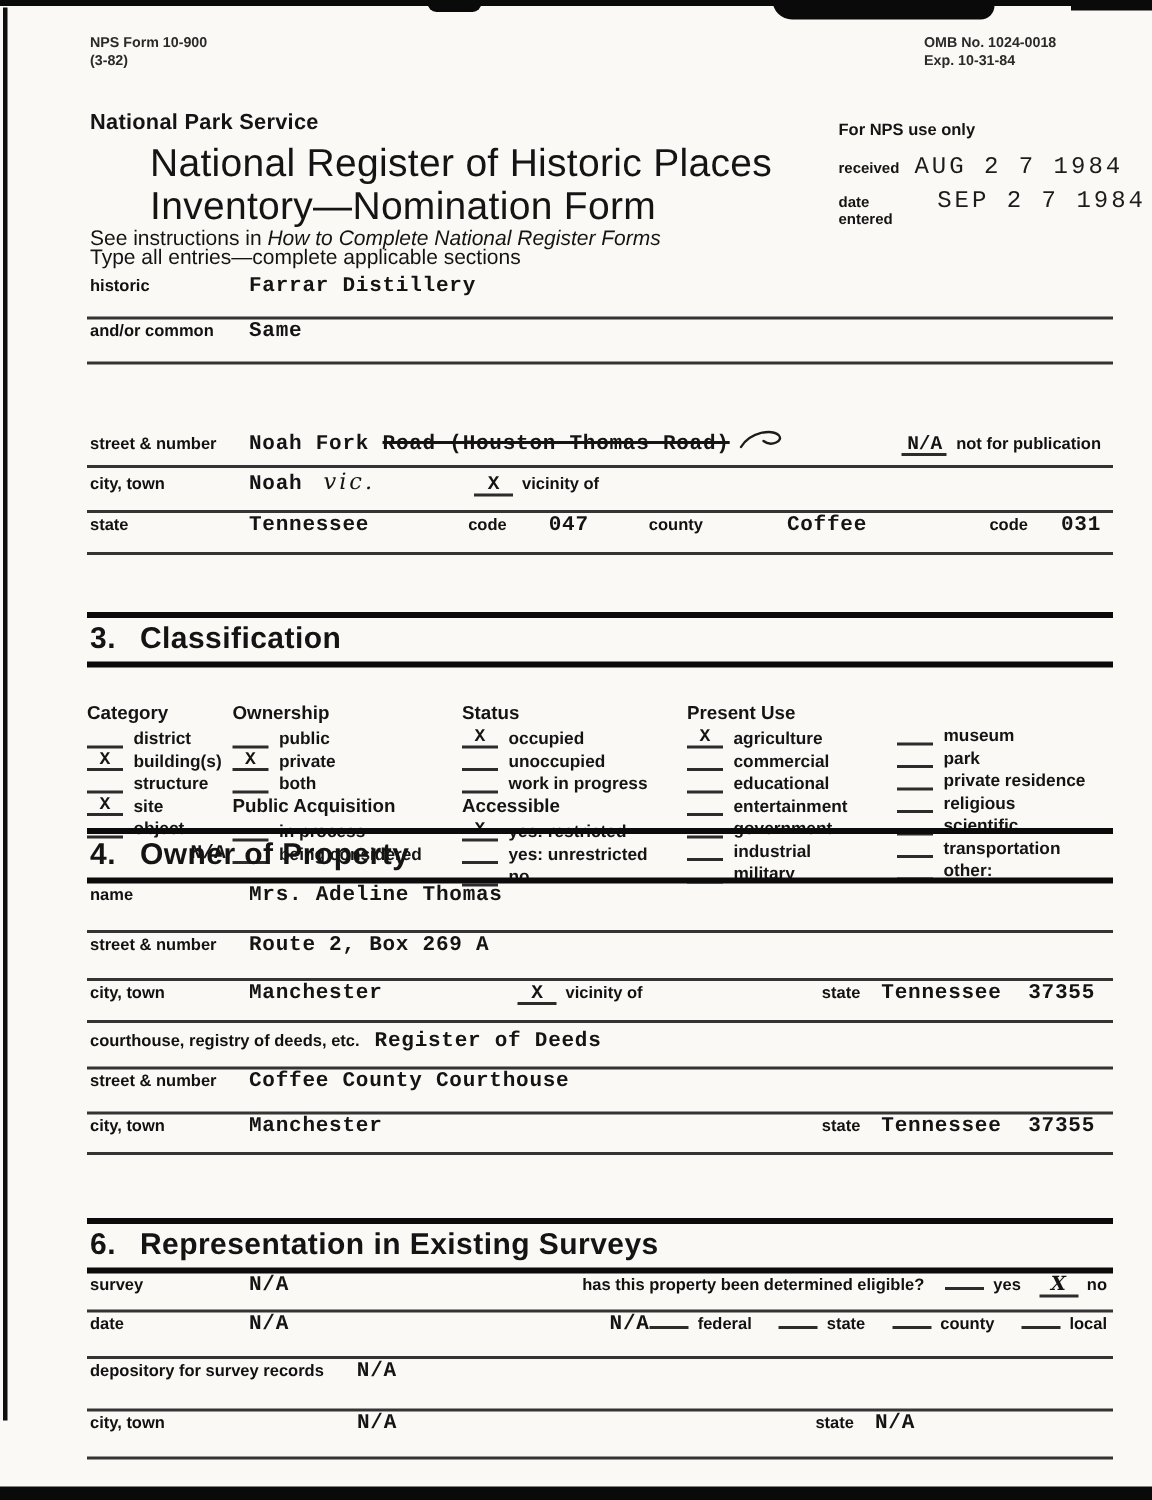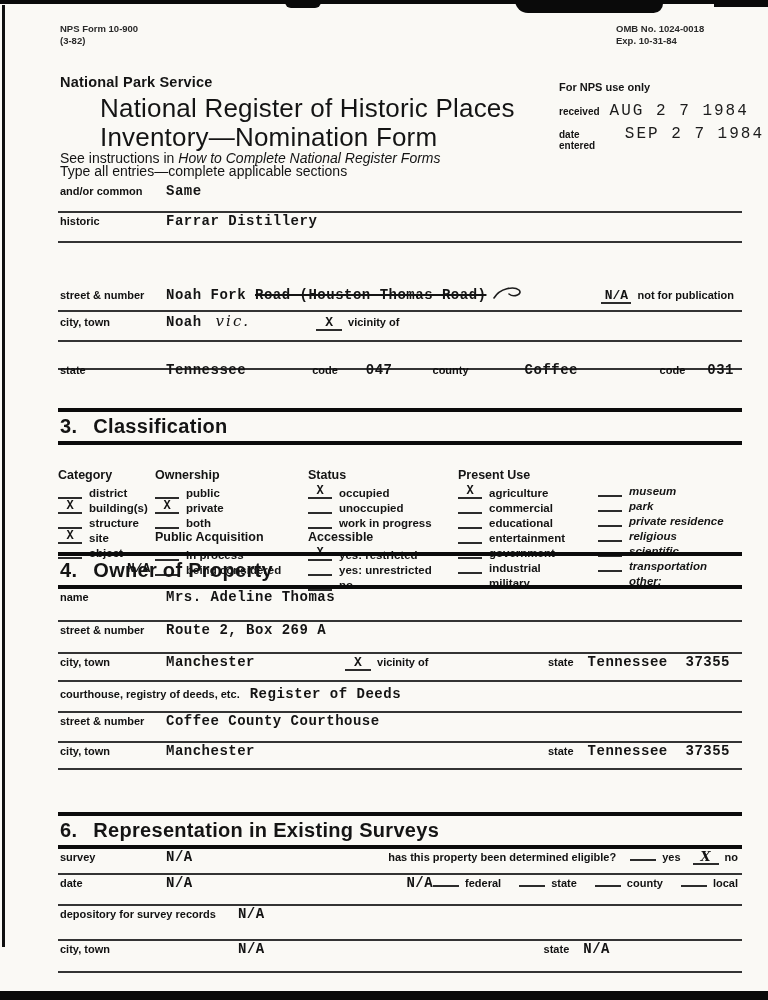--- a/index.html
+++ b/index.html
@@ -103,26 +103,26 @@
     </div>
   </div>
 
   <div class="abs instr" style="left:60px; top:150px;">
     <span>See instructions in </span><i>How to Complete National Register Forms</i>
   </div>
   <div class="abs instr" style="left:60px; top:163px;">Type all entries—complete applicable sections</div>
 
   <div class="section" style="top:183px;">
     <div class="frow" style="height:30px;">
+      <span class="lbl lw">historic</span>
+      <span class="val">Farrar Distillery</span>
+    </div>
+    <div class="frow" style="height:30px;">
       <span class="lbl lw">and/or common</span>
       <span class="val">Same</span>
-    </div>
-    <div class="frow" style="height:30px;">
-      <span class="lbl lw">historic</span>
-      <span class="val">Farrar Distillery</span>
     </div>
   </div>
 
   <div class="section" style="top:283px;">
     <div class="frow" style="height:29px;">
       <span class="lbl lw">street &amp; number</span>
       <span class="val"><span>Noah Fork </span><span class="strike">Road (Houston Thomas Road)</span></span>
       <svg class="scribble" width="34" height="16" viewBox="0 0 34 16">
         <path d="M2 13 C 8 3, 22 1, 27 5 C 31 9, 22 13, 17 9" fill="none" stroke="#1c1c1c" stroke-width="1.6" stroke-linecap="round"></path>
       </svg>
@@ -141,21 +141,21 @@
       </span>
     </div>
     <div class="frow" style="height:28px;">
       <span class="lbl lw">state</span>
       <span class="val">Tennessee</span>
       <span class="lbl" style="margin-left:66px;">code</span>
       <span class="val" style="margin-left:28px;">047</span>
       <span class="lbl" style="margin-left:40px;">county</span>
       <span class="val" style="margin-left:56px;">Coffee</span>
       <span class="lbl" style="margin-left:auto;">code</span>
-      <span class="val" style="margin-left:22px; margin-right:4px;margin-top:20px;">031</span>
+      <span class="val" style="margin-left:22px; margin-right:4px;">031</span>
     </div>
   </div>
 
   <div class="section" style="top:408px;">
     <div class="sec-head">
       <span class="num">3.</span><span>Classification</span>
     </div>
     <div class="cl-wrap">
 
       <div class="ccol" style="width:97px;">
@@ -264,21 +264,21 @@
         <div class="citem">
             <span class="cmk"></span>
             <span class="clabel">industrial</span>
           </div>
         <div class="citem">
             <span class="cmk"></span>
             <span class="clabel">military</span>
           </div>
       </div>
 
-      <div class="ccol" style="width:144px; padding-top:15px;font-style:italic;">
+      <div class="ccol" style="width:144px; padding-top:15px;">
         <div class="citem">
             <span class="cmk"></span>
             <span class="clabel">museum</span>
           </div>
         <div class="citem">
             <span class="cmk"></span>
             <span class="clabel">park</span>
           </div>
         <div class="citem">
             <span class="cmk"></span>

